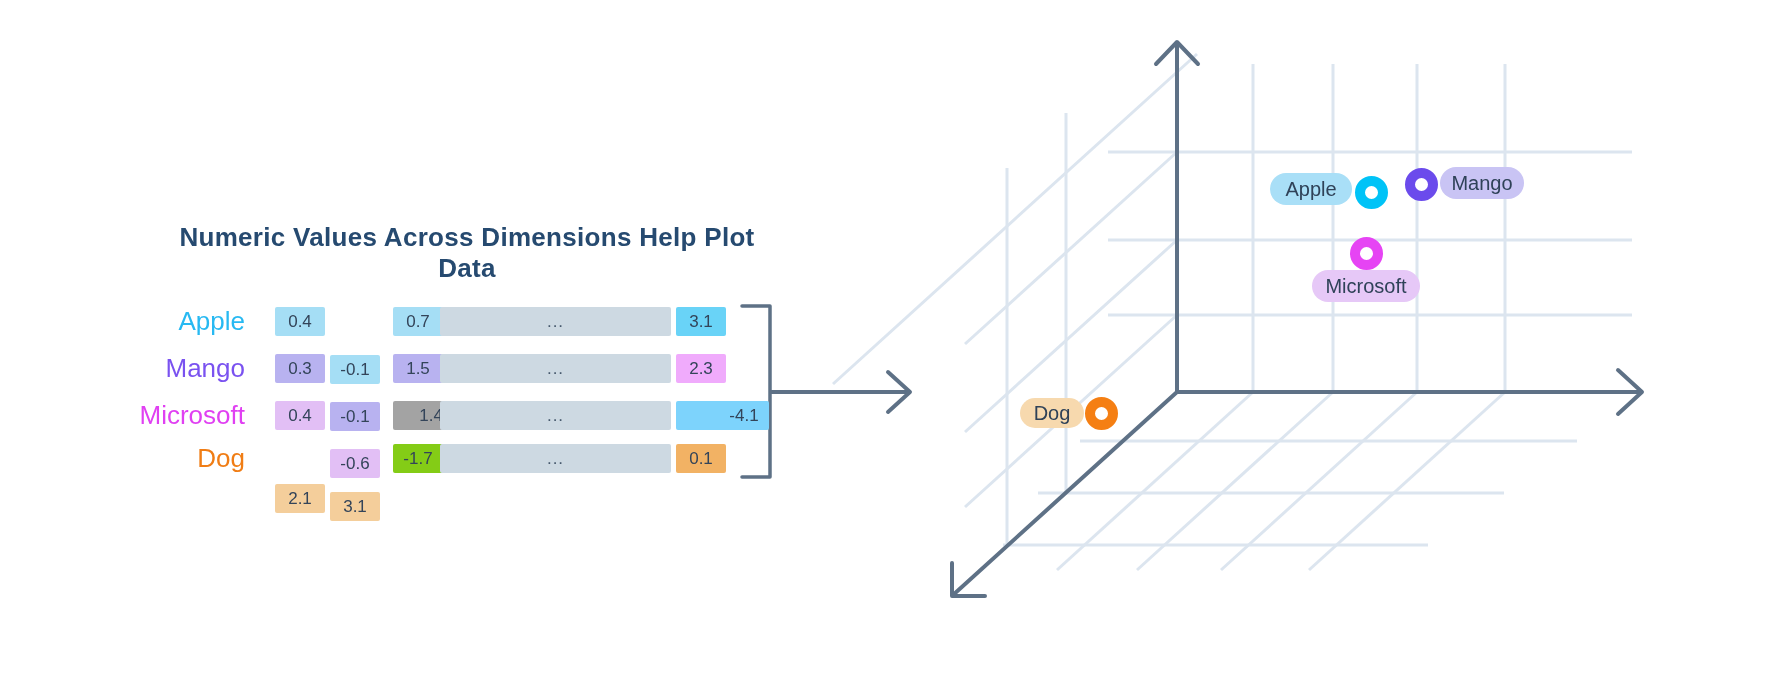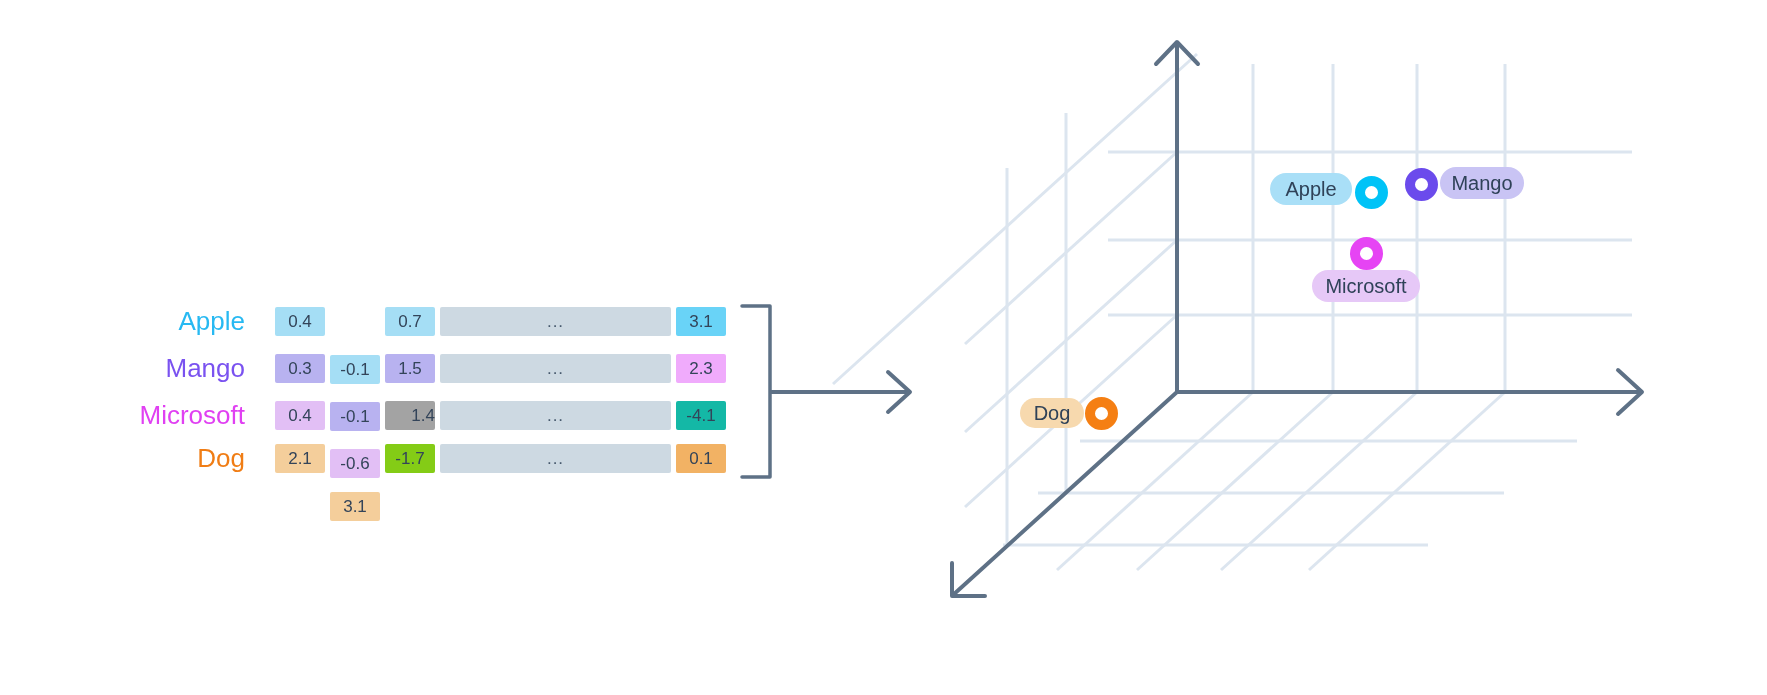--- a/index.html
+++ b/index.html
@@ -7,21 +7,21 @@
          font-family:"Liberation Sans","DejaVu Sans",sans-serif;}
   .lines{position:absolute;left:0;top:0;}
   .panel-title{position:absolute;font-weight:bold;font-size:26px;text-align:center;letter-spacing:0.3px;}
   .left-title{left:167px;top:222px;width:600px;}
   .plot-title{left:1077px;top:619px;width:400px;}
   .vrow{position:absolute;left:0;width:760px;height:29px;}
   .vrow .rlabel{position:absolute;left:0;top:0;width:245px;height:29px;line-height:29px;
                 text-align:right;font-size:26px;}
   .cell{position:absolute;top:0;height:29px;line-height:29px;text-align:center;
         font-size:17px;border-radius:2px;color:#334459;}
-  .c0{left:275px;width:50px;} .c1{left:330px;width:50px;margin-top:48px;} .c2{left:385px;width:50px;}
+  .c0{left:275px;width:50px;} .c1{left:330px;width:50px;margin-top:48px;} .c2{left:393px;width:50px;}
   .cdots{left:440px;width:231px;color:#46596d;letter-spacing:1px;}
   .cn{left:676px;width:50px;}
   .pill{position:absolute;border-radius:16px;text-align:center;font-size:20px;color:#2f4258;}
   .donut{position:absolute;width:13px;height:13px;background:#ffffff;border:10px solid #000;
          border-radius:50%;}
 </style>
 </head>
 <body>
 
 <div class="stage">
@@ -55,20 +55,21 @@
       <path d="M888,372 L910,392 L888,412"></path>
       <path d="M1177,392 V44"></path>
       <path d="M1156,64 L1177,42 L1198,64"></path>
       <path d="M1177,392 H1640"></path>
       <path d="M1618,370 L1642,392 L1618,414"></path>
       <path d="M1177,392 L953,595"></path>
       <path d="M952,563 V596 H985"></path>
     </g>
   </svg>
 
+  <div class="panel-title left-title" style="color: rgb(38, 74, 112);">Numeric Values Across Dimensions Help Plot Data</div>
 
   <div class="vrow" style="top:307px;">
     <div class="rlabel" style="color: rgb(39, 185, 242);">Apple</div>
     <div class="cell c0" style="background-color: rgb(165, 222, 245);">0.4</div>
     <div class="cell c1" style="background-color: rgb(165, 222, 245);">-0.1</div>
     <div class="cell c2" style="background-color: rgb(165, 222, 245);">0.7</div>
     <div class="cell cdots" style="background-color: rgb(205, 217, 226);">...</div>
     <div class="cell cn" style="background-color: rgb(105, 211, 247);">3.1</div>
   </div>
 
@@ -80,26 +81,26 @@
     <div class="cell cdots" style="background-color: rgb(205, 217, 226);">...</div>
     <div class="cell cn" style="background-color: #f0abfc;">2.3</div>
   </div>
 
   <div class="vrow" style="top:401px;">
     <div class="rlabel" style="color: rgb(224, 64, 242);">Microsoft</div>
     <div class="cell c0" style="background-color: rgb(226, 191, 245);">0.4</div>
     <div class="cell c1" style="background-color: rgb(226, 191, 245);">-0.6</div>
     <div class="cell c2" style="background-color: #a3a3a3; text-align: right;">1.4</div>
     <div class="cell cdots" style="background-color: rgb(205, 217, 226);">...</div>
-    <div class="cell cn" style="background-color: #14b8a6;">-4.1</div>
+    <div class="cell cn" style="background-color: #7dd3fc; padding-left: 43px;">-4.1</div>
   </div>
 
   <div class="vrow" style="top:444px;">
     <div class="rlabel" style="color: rgb(240, 125, 21);">Dog</div>
-    <div class="cell c0" style="background-color: rgb(244, 206, 155);">2.1</div>
+    <div class="cell c0" style="background-color: rgb(244, 206, 155); margin-top: 40px;">2.1</div>
     <div class="cell c1" style="background-color: rgb(244, 206, 155);">3.1</div>
     <div class="cell c2" style="background-color: #84cc16;">-1.7</div>
     <div class="cell cdots" style="background-color: rgb(205, 217, 226);">...</div>
     <div class="cell cn" style="background-color: rgb(242, 178, 100);">0.1</div>
   </div>
 
   <div class="pill" style="left: 1270px; top: 173px; width: 82px; height: 32px; line-height: 32px; background-color: rgb(169, 223, 247);">Apple</div>
   <div class="pill" style="left: 1440px; top: 167px; width: 84px; height: 32px; line-height: 32px; background-color: rgb(201, 196, 244);">Mango</div>
   <div class="pill" style="left: 1312px; top: 270px; width: 108px; height: 32px; line-height: 32px; background-color: rgb(230, 200, 247);">Microsoft</div>
   <div class="pill" style="left: 1020px; top: 398px; width: 64px; height: 30px; line-height: 30px; border-radius: 15px; background-color: rgb(247, 217, 174);">Dog</div>

